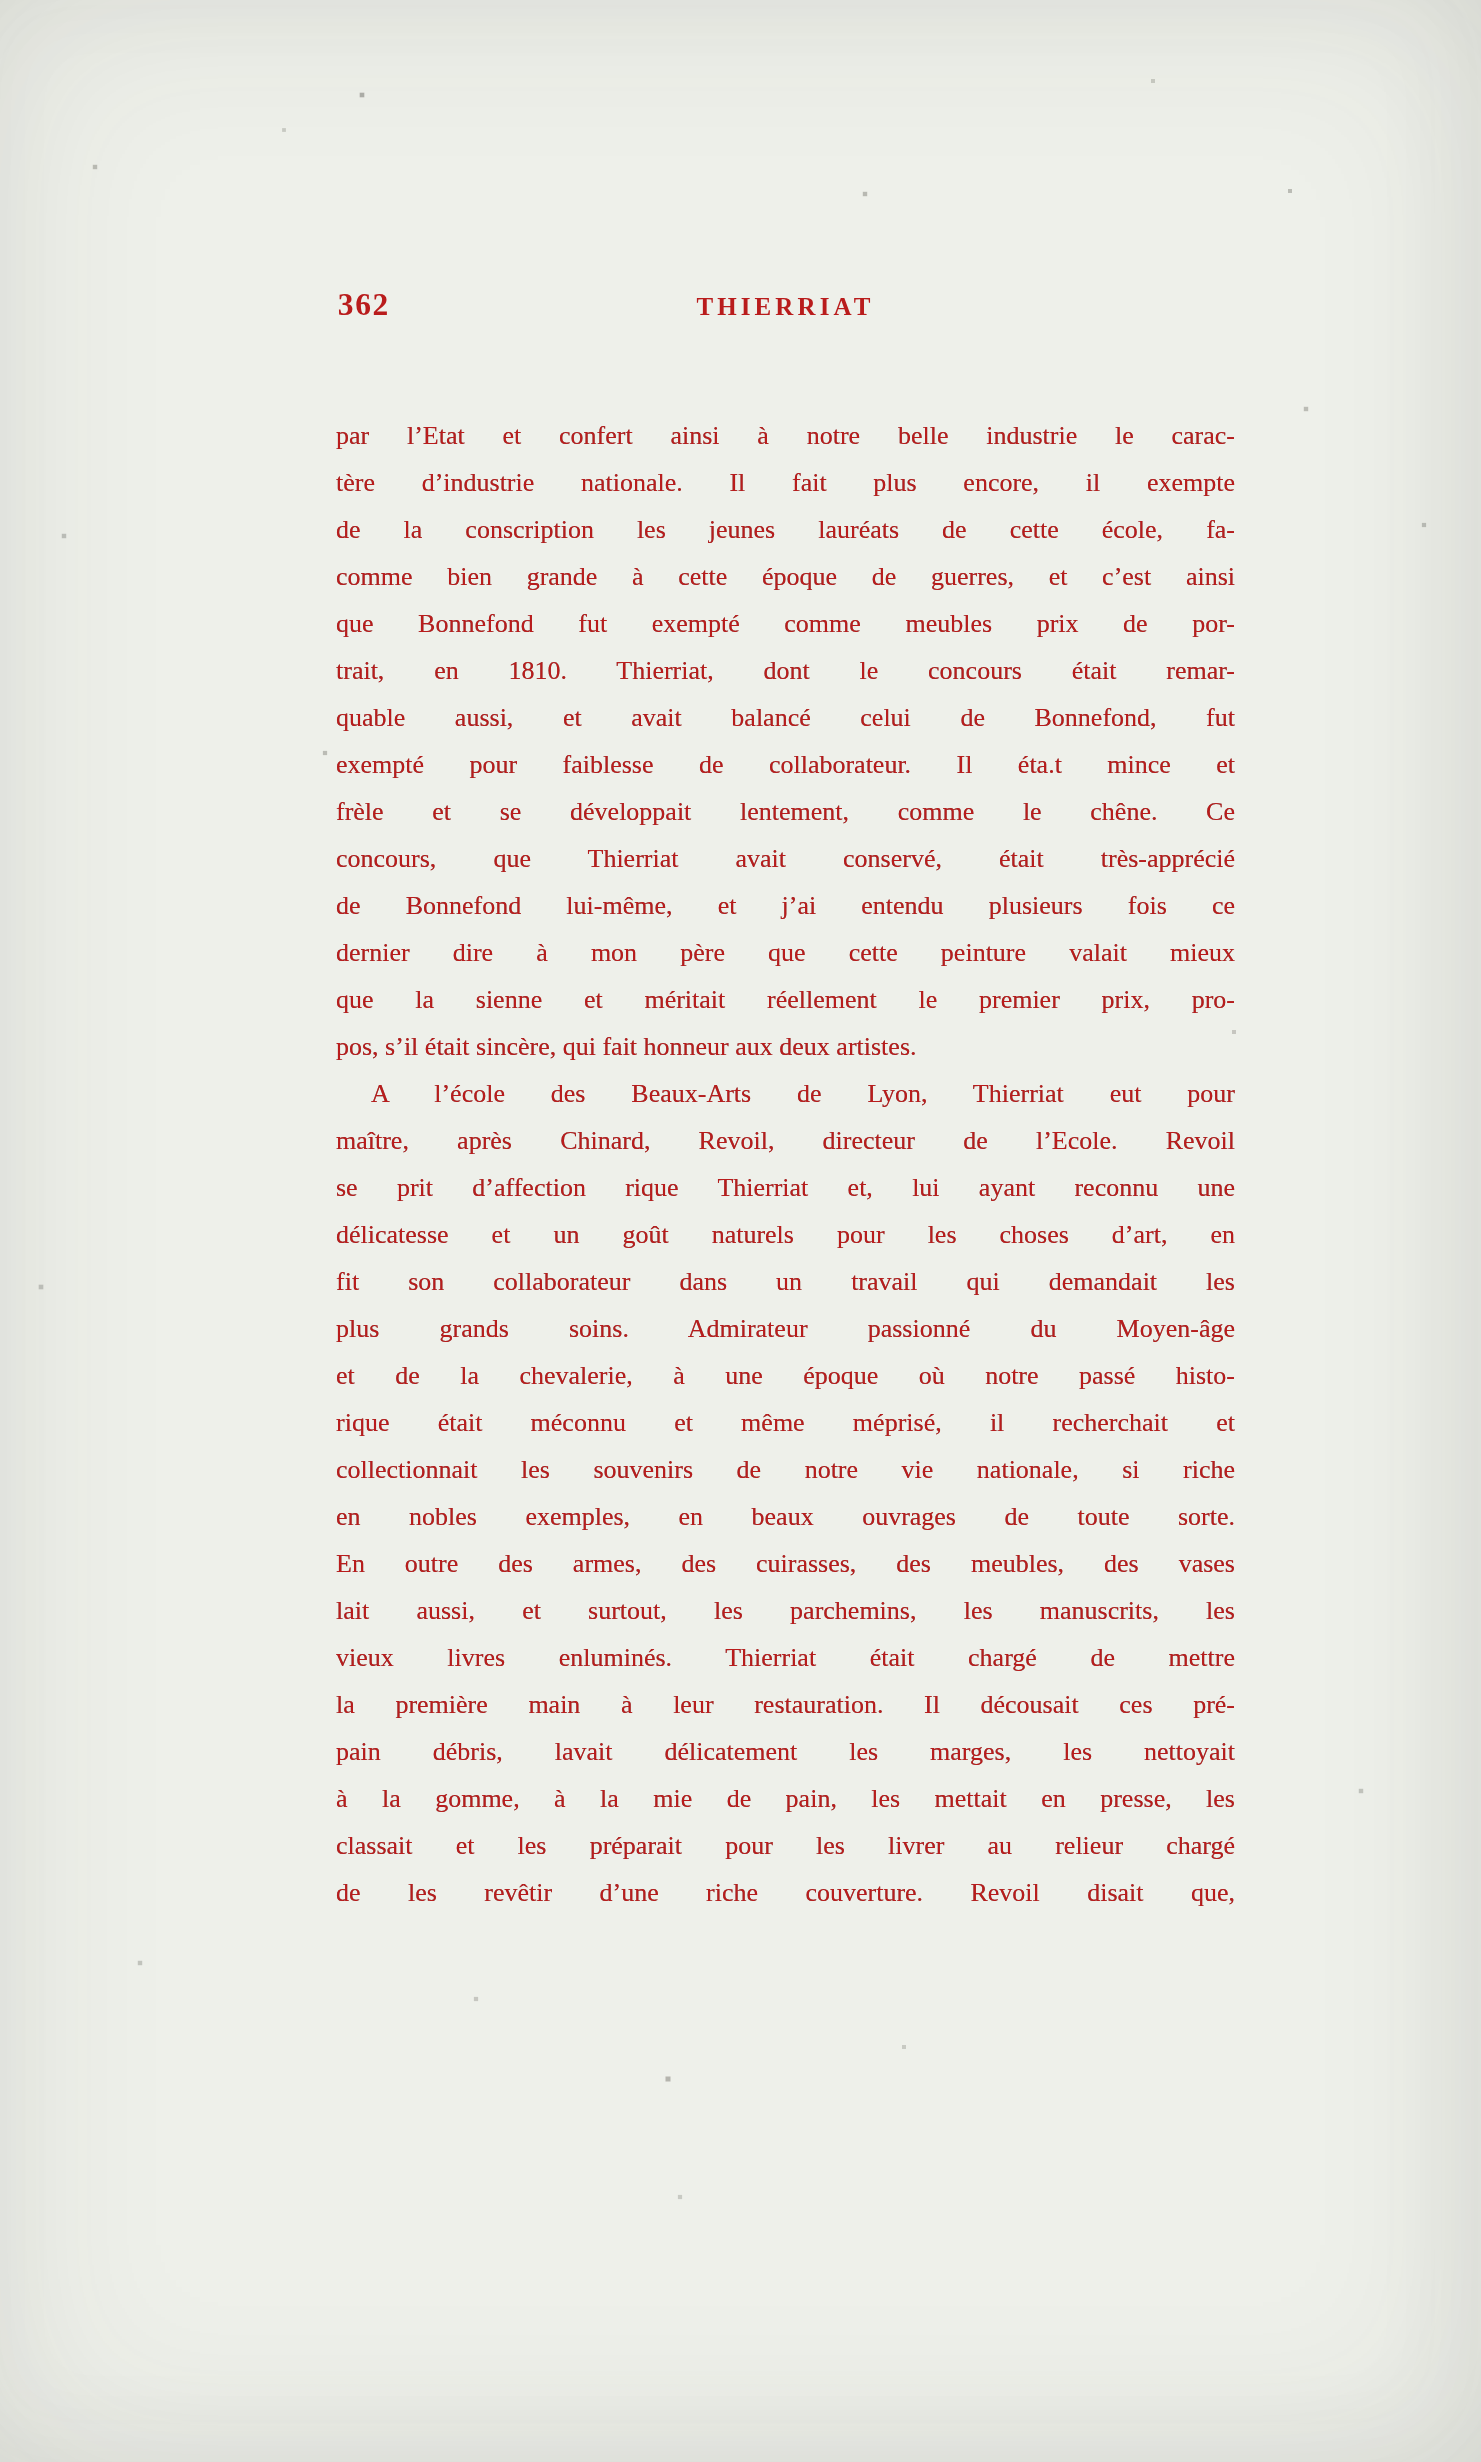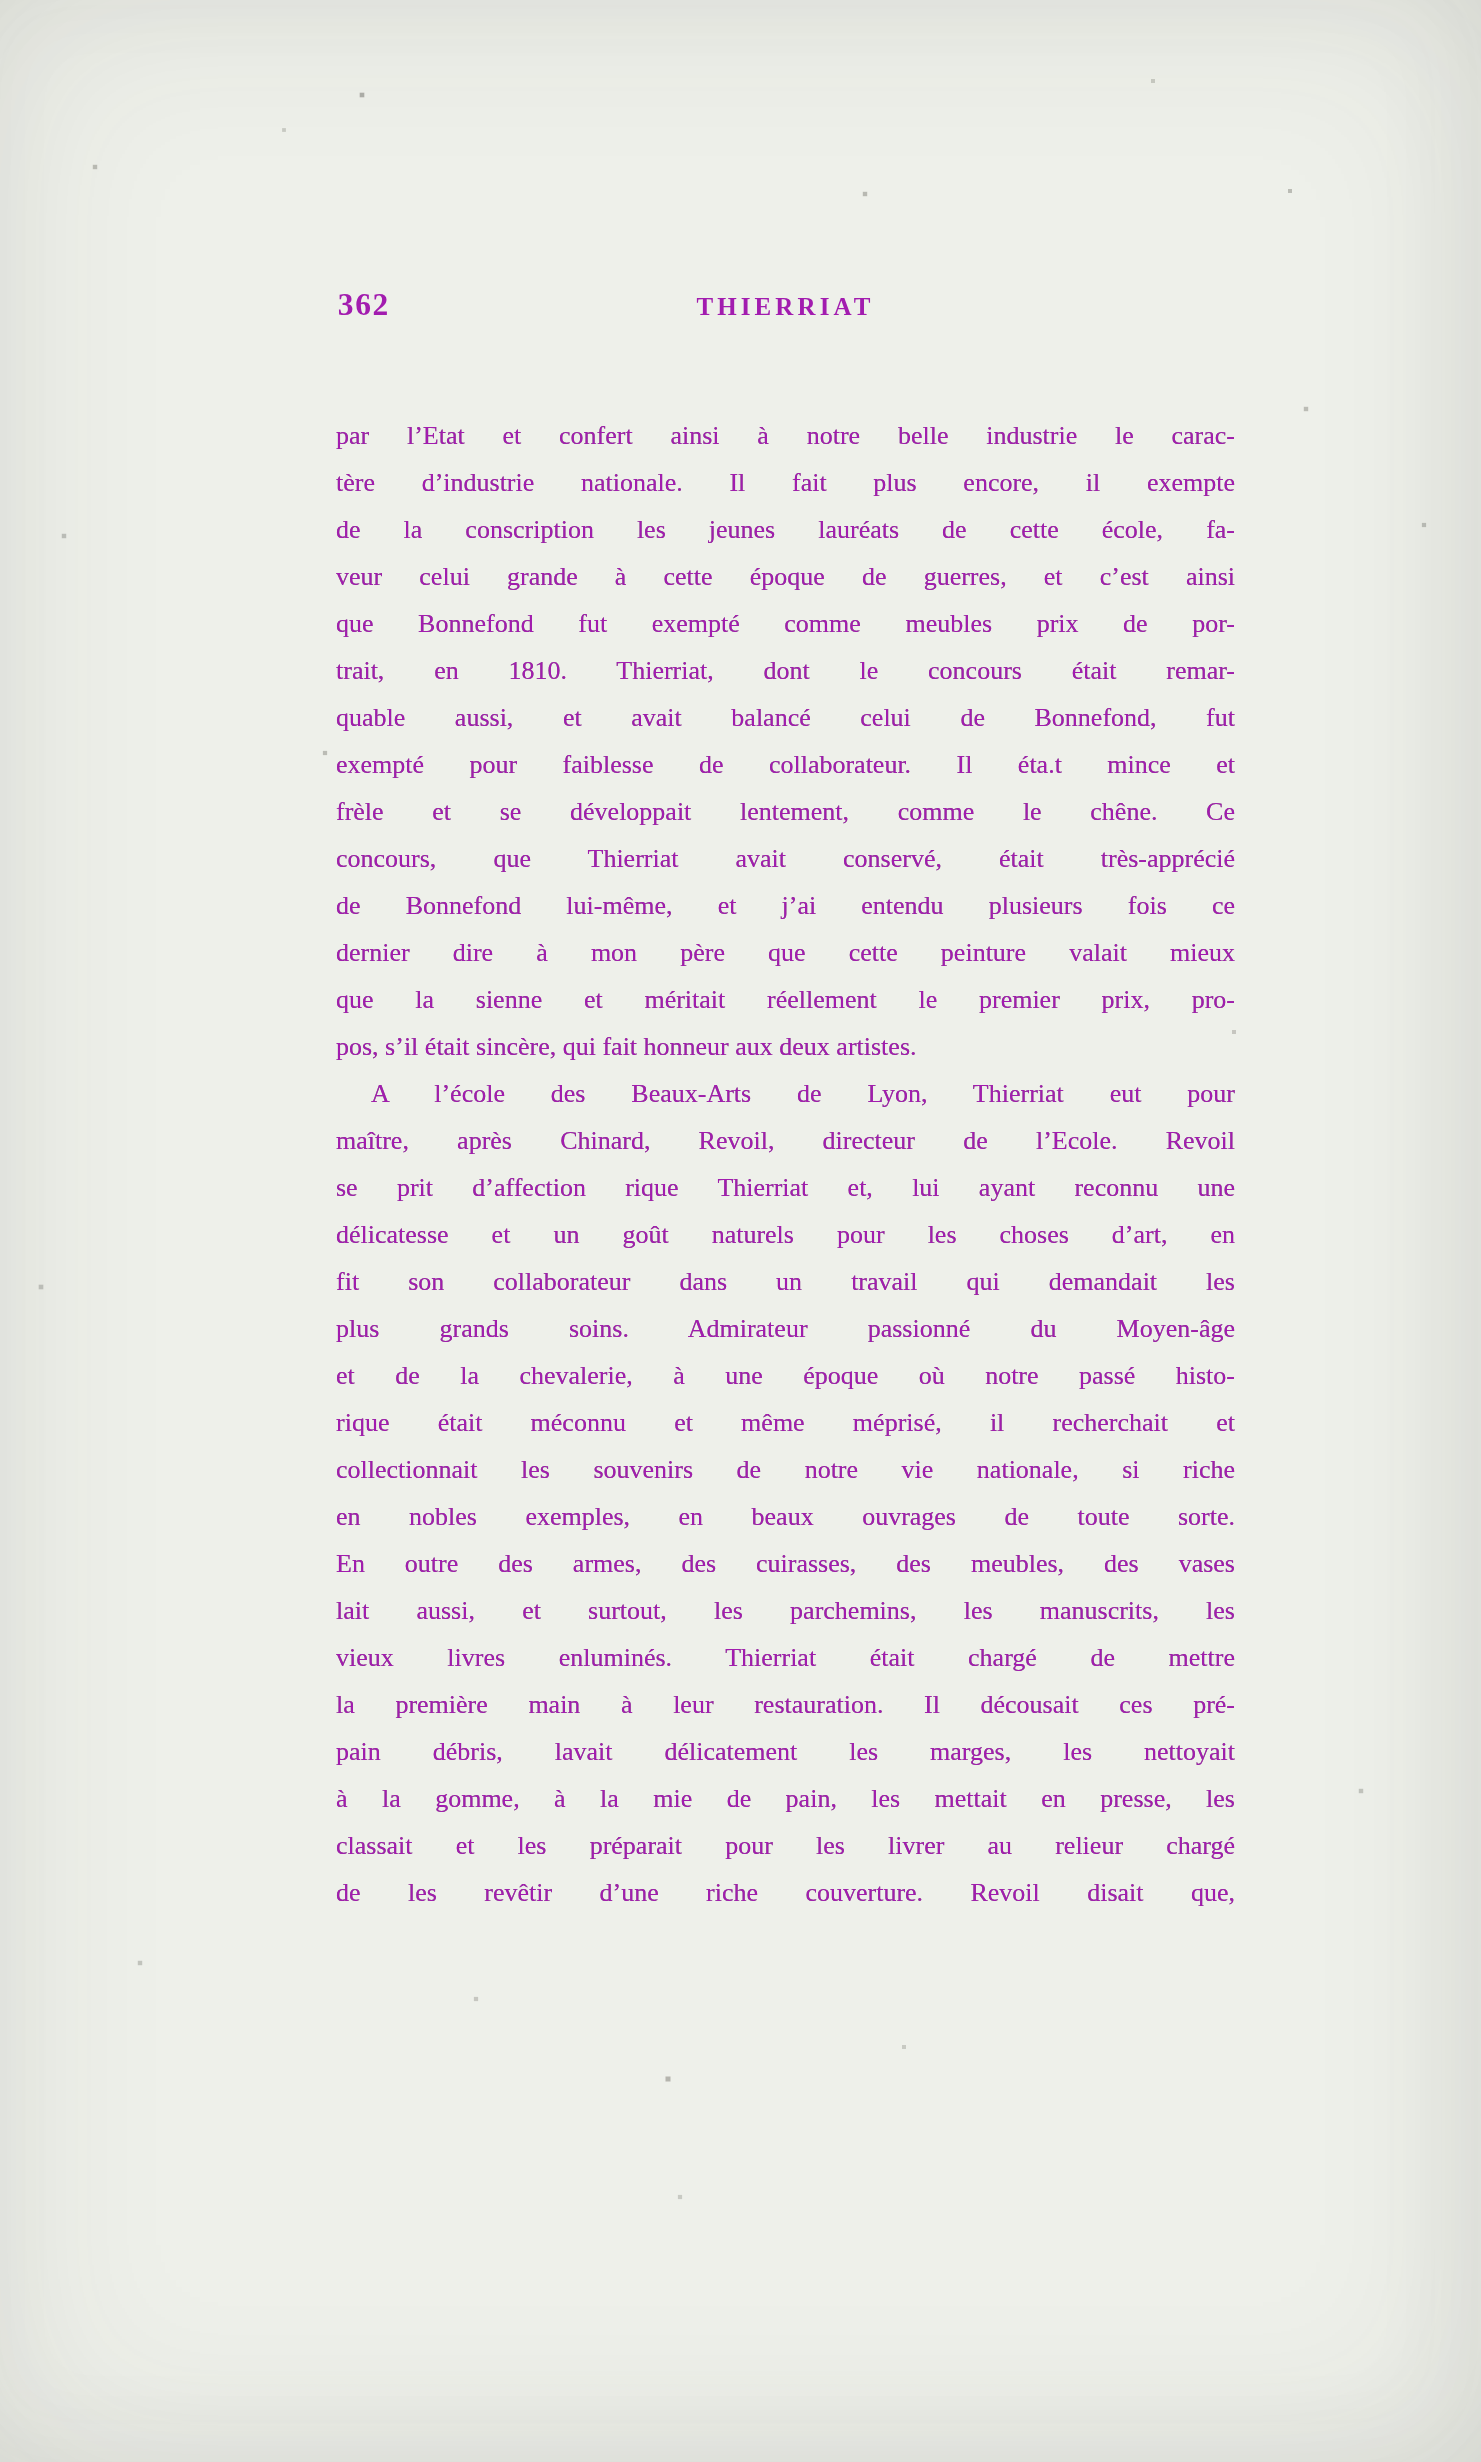--- a/index.html
+++ b/index.html
@@ -7,21 +7,21 @@
     padding: 0;
     background: #d6d7d2;
   }
   .sheet {
     position: relative;
     width: 1481px;
     height: 2462px;
     background: #eef0ea;
     overflow: hidden;
     font-family: "Liberation Serif", "DejaVu Serif", serif;
-    color: #a21caf;
+    color: #b91c1c;
   }
   
   .sheet::after {
     content: "";
     position: absolute;
     inset: 0;
     pointer-events: none;
     box-shadow: inset 0 0 182px rgba(60,58,50,0.10), inset -25px -16.6px 99px rgba(60,58,50,0.05);
   }
   .header {
@@ -109,21 +109,21 @@
   <div class="header">
     <span class="page-number">362</span>
     <span class="running-title">THIERRIAT</span>
   </div>
 
   <div class="body-text">
       <div class="paragraph">
         <div class="line">par l’Etat et confert ainsi à notre belle industrie le carac-</div>
         <div class="line">tère d’industrie nationale. Il fait plus encore, il exempte</div>
         <div class="line">de la conscription les jeunes lauréats de cette école, fa-</div>
-        <div class="line">veur celui grande à cette époque de guerres, et c’est ainsi</div>
+        <div class="line">comme bien grande à cette époque de guerres, et c’est ainsi</div>
         <div class="line">que Bonnefond fut exempté comme meubles prix de por-</div>
         <div class="line">trait, en 1810. Thierriat, dont le concours était remar-</div>
         <div class="line">quable aussi, et avait balancé celui de Bonnefond, fut</div>
         <div class="line">exempté pour faiblesse de collaborateur. Il éta.t mince et</div>
         <div class="line">frèle et se développait lentement, comme le chêne. Ce</div>
         <div class="line">concours, que Thierriat avait conservé, était très-apprécié</div>
         <div class="line">de Bonnefond lui-même, et j’ai entendu plusieurs fois ce</div>
         <div class="line">dernier dire à mon père que cette peinture valait mieux</div>
         <div class="line">que la sienne et méritait réellement le premier prix, pro-</div>
         <div class="line no-justify">pos, s’il était sincère, qui fait honneur aux deux artistes.</div>

